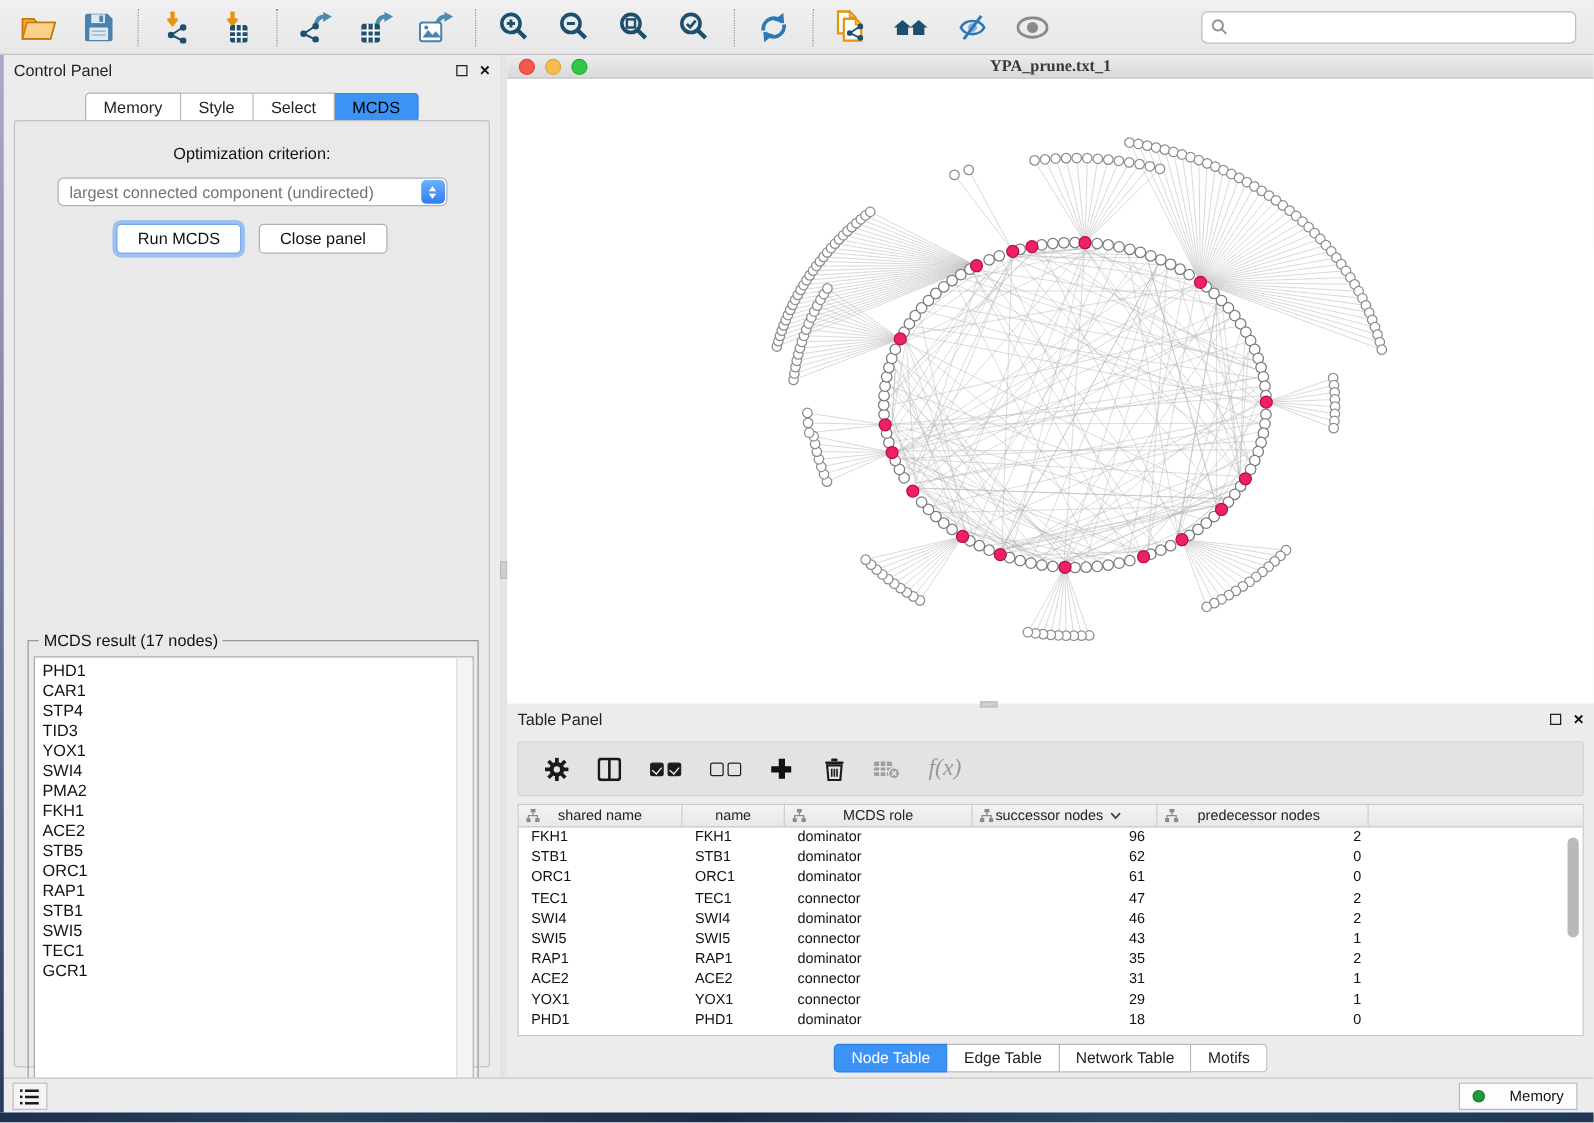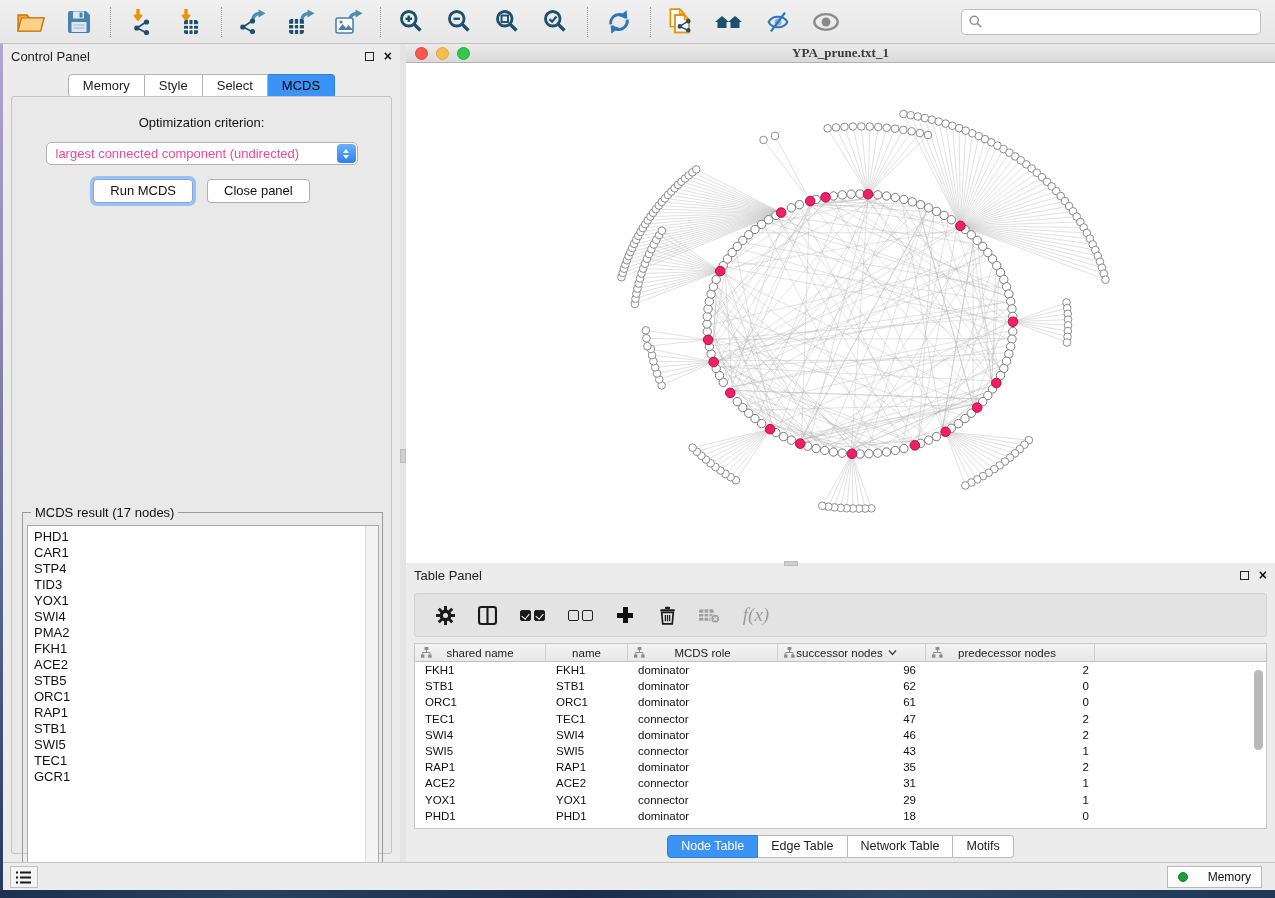--- a/index.html
+++ b/index.html
@@ -39,21 +39,21 @@
     padding:3px 14px 4px; cursor:default; }
   .seg-btn:first-child { border-left:1px solid #b4b4b4; border-radius:4px 0 0 4px; }
   .seg-btn:last-child { border-radius:0 4px 4px 0; }
   .seg-btn.active { background:#3b94f5; border-color:#2f7fe0; color:#000000; }
 
   #cp-content { position:absolute; left:8px; top:52px; width:381px; height:758px;
     background:#e9e9e9; border:1px solid #c4c4c4; border-radius:3px; }
   #opt-label { text-align:center; font-size:13px; color:#111; margin-top:18px; }
   #opt-select { margin:12px auto 0; width:312px; height:23px; background:#fff; border:1px solid #b3b3b3;
     border-radius:5px; display:flex; align-items:center; position:relative; cursor:default; }
-  #opt-select .sel-text { font-size:13px; color:#ec4899; padding-left:9px; white-space:nowrap; }
+  #opt-select .sel-text { font-size:13px; color:#737373; padding-left:9px; white-space:nowrap; }
   .sel-stepper { position:absolute; right:1px; top:1px; width:19px; height:19px; border-radius:4px;
     background:linear-gradient(#6db1fb,#2e7ef0); display:flex; flex-direction:column; align-items:center; justify-content:center; gap:2px; }
   .tri-up { width:0; height:0; border-left:3.5px solid transparent; border-right:3.5px solid transparent; border-bottom:4.5px solid #fff; }
   .tri-down { width:0; height:0; border-left:3.5px solid transparent; border-right:3.5px solid transparent; border-top:4.5px solid #fff; }
   #cp-buttons { display:flex; justify-content:center; gap:14px; margin-top:14px; }
   .mac-btn { font-size:13px; color:#111; background:#fff; border:1px solid #b0b0b0; border-radius:4px;
     padding:3px 16px 4px; cursor:default; font-family:inherit; }
   .mac-btn.focused { box-shadow:0 0 0 3px rgba(105,165,245,.6); border-color:#7aa9e8; }
 
   #mcds-fieldset { position:absolute; left:10px; top:415px; width:361px; height:368px;

